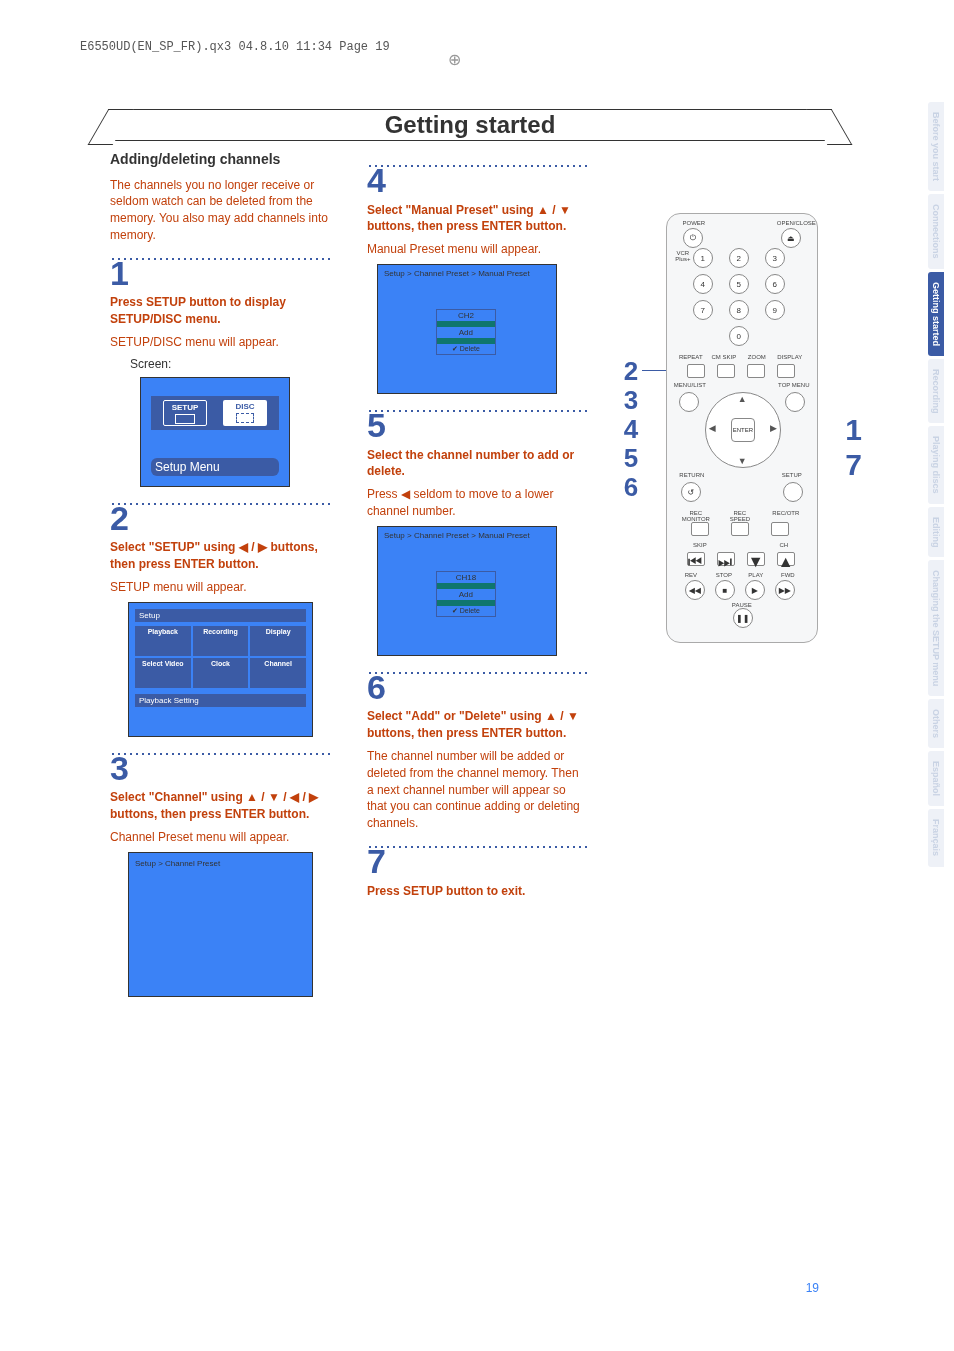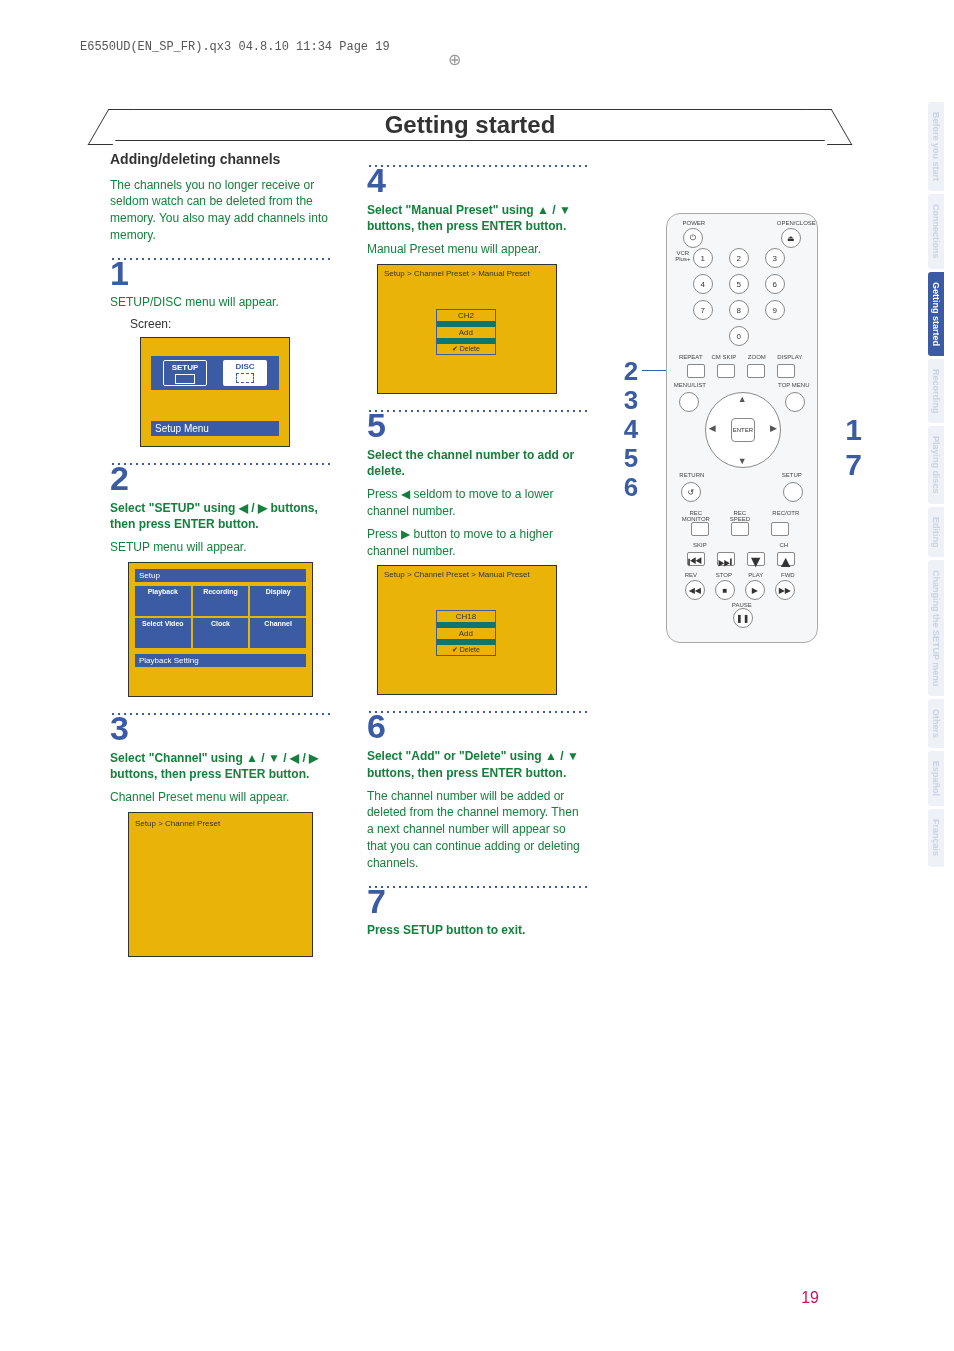--- a/index.html
+++ b/index.html
@@ -13,21 +13,21 @@
   }
   .header-meta {
     position: absolute;
     top: 40px;
     left: 80px;
     font-family: "Courier New", monospace;
     font-size: 12px;
     color: #555;
   }
   .reg-mark { position: absolute; top: 50px; left: 448px; font-size: 16px; color: #999; }
-  .page-number { position:absolute; bottom:44px; right:135px; font-size:16px; color:#be185d; }
+  .page-number { position:absolute; bottom:56px; right:135px; font-size:12px; color:#3b82f6; }
   
   .page {
     position: absolute;
     top: 105px;
     left: 110px;
     width: 720px;
   }
   
   .ribbon-wrap {
     position: relative;
@@ -57,44 +57,44 @@
     background:#3b5ba5; color:#fff; text-align:center;
     font-size:18px; font-weight:bold; padding:3px 0 4px 0;
     margin-bottom:14px;
   }
   .columns {
     display:flex; gap:36px;
   }
   .col { width: 225px; }
   .col-r { width: 216px; padding-top:2px; }
   .h3 { font-weight:bold; font-size:14px; color:#333; margin-bottom:8px; line-height:1.25;}
-  .body { font-size:12px; line-height:1.4; color:#15803d; margin-bottom:6px;}
+  .body { font-size:12px; line-height:1.4; color:#c2410c; margin-bottom:6px;}
   .dots {
     height: 10px;
     background-image: radial-gradient(circle, #3b5ba5 1.2px, transparent 1.2px);
     background-size: 6px 6px;
     background-repeat: repeat-x;
     background-position: 0 4px;
     margin-top:8px;
   }
   .bignum { font-size:34px; font-weight:bold; color:#3b5ba5; line-height:0.9; margin-bottom:6px; margin-top:-4px;}
   .bold { font-weight:bold;}
   .screen-label { font-size:12px; margin-left:20px; margin-bottom:4px;}
   
   .mini {
-    border:1px solid #333; background:#eab308; margin:6px auto 10px auto;
+    border:1px solid #333; background:#3b82f6; margin:6px auto 10px auto;
   }
   .mini1 { width:150px; height:110px; position:relative; margin-left:30px;}
   .mini1 .bluebar { position:absolute; top:18px; left:10px; right:10px; height:34px; background:#3b5ba5;}
   .mini1 .tile { position:absolute; top:22px; width:44px; height:26px; background:#fff; border-radius:2px; font-size:8px; font-weight:bold; color:#3b5ba5; text-align:center; padding-top:2px;}
   .mini1 .tile.sel{ left:22px; background:#3b5ba5; color:#fff; border:1px solid #fff;}
   .mini1 .tile.sel .ic{ width:20px;height:10px;border:1px solid #fff;margin:2px auto 0;}
   .mini1 .tile.un{ right:22px;}
   .mini1 .tile.un .ic{ width:18px;height:10px;border:1px dashed #3b5ba5;margin:2px auto 0;}
-  .mini1 .caption{ position:absolute; left:10px; right:10px; bottom:10px; background:#3b5ba5; color:#fff; font-size:10px; padding:2px 4px;}
+  .mini1 .caption{ position:absolute; left:10px; right:10px; bottom:10px; background:#3b5ba5; color:#fff; font-size:12px; padding:2px 4px;border-radius:6px;}
   .mini2 { width:185px; height:135px; position:relative; margin-left:18px;}
   .mini2 .hdr{ background:#3b5ba5;color:#fff;font-size:8px;padding:2px 4px;margin:6px 6px 0;}
   .mini2 .grid{ display:grid; grid-template-columns:1fr 1fr 1fr; gap:2px; padding:4px 6px;}
   .mini2 .cell{ background:#3b5ba5; height:30px; font-size:7px; color:#fff; text-align:center; padding-top:2px; font-weight:bold;}
   .mini2 .cap{ margin:2px 6px; background:#3b5ba5;color:#fff;font-size:8px;padding:2px 4px;}
   .mini3 { width:180px; height:130px; position:relative; margin-left:10px;}
   .mini3 .hdr{ font-size:8px; padding:4px 6px 2px; color:#333;}
   .mini3 .centerbox{ position:absolute; left:58px; top:44px; width:60px; border:1px solid #3b5ba5; text-align:center; font-size:8px; color:#333;}
   .mini3 .centerbox div{ border-bottom:6px solid #0f766e; padding:1px 0;}
   .mini3 .centerbox div:last-child{border:none; font-size:7px;}
@@ -140,20 +140,21 @@
   </div>
 
   <div class="columns">
 
     <div class="col">
       <div class="h3">Adding/deleting channels</div>
       <div class="body">The channels you no longer receive or seldom watch can be deleted from the memory. You also may add channels into memory.</div>
 
       <div class="dots"></div>
       <div class="bignum">1</div>
+      <div class="body bold">Press SETUP button to display SETUP/DISC menu.</div>
       <div class="body">SETUP/DISC menu will appear.</div>
       <div class="screen-label">Screen:</div>
       <div class="mini mini1">
         <div class="bluebar"></div>
         <div class="tile sel"><span>SETUP</span><div class="ic"></div></div>
         <div class="tile un"><span>DISC</span><div class="ic"></div></div>
         <div class="caption">Setup Menu</div>
       </div>
 
       <div class="dots"></div>
@@ -193,21 +194,20 @@
           <div>CH2</div>
           <div>Add</div>
           <div>✔ Delete</div>
         </div>
       </div>
 
       <div class="dots"></div>
       <div class="bignum">5</div>
       <div class="body bold">Select the channel number to add or delete.</div>
       <div class="body">Press ◀ seldom to move to a lower channel number.</div>
-      <div class="body">Press ▶ button to move to a higher channel number.</div>
       <div class="mini mini3">
         <div class="hdr">Setup &gt; Channel Preset &gt; Manual Preset</div>
         <div class="centerbox">
           <div>CH18</div>
           <div>Add</div>
           <div>✔ Delete</div>
         </div>
       </div>
 
       <div class="dots"></div>

